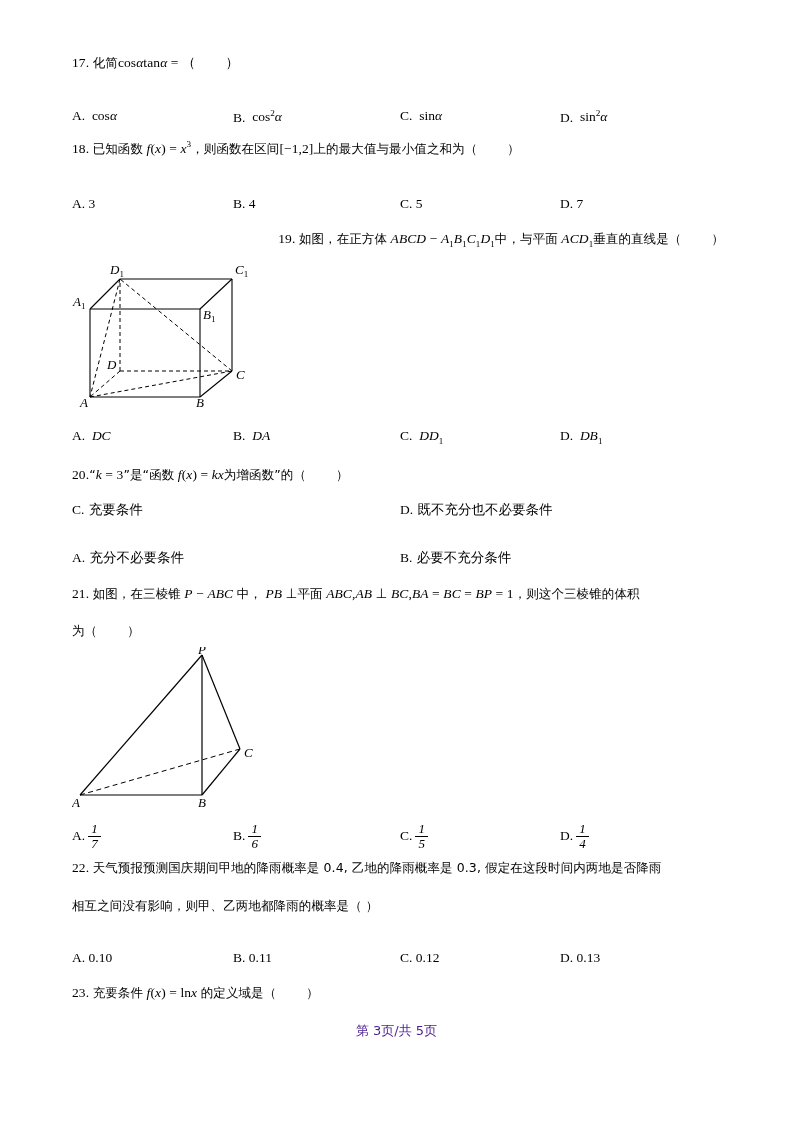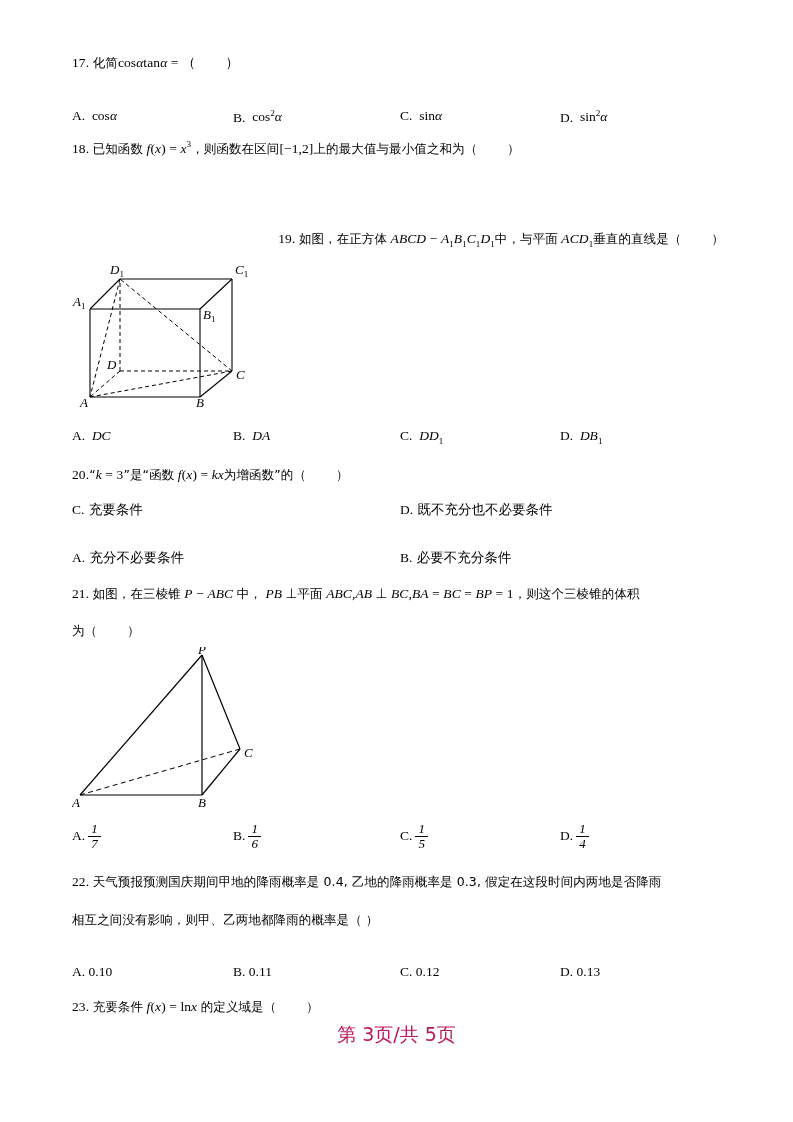--- a/index.html
+++ b/index.html
@@ -131,22 +131,22 @@
   }
 
   
   .footer {
     position: absolute;
     left: 0;
     top: 1022px;
     width: 793px;
     text-align: center;
     font-family: "DejaVu Sans", "Liberation Sans", sans-serif;
-    font-size: 19px;
-    color: #be185d;
+    font-size: 13px;
+    color: #4c1d95;
   }
 </style>
 </head>
 <body>
 
 <div class="page">
 <div class="content">
 
   <div class="q" style="height:50px;">
     <span class="qline">
@@ -160,20 +160,26 @@
       <span class="opt c3"><span class="lab">D.</span>&nbsp; <span class="mo">sin<sup class="sm">2</sup><span class="mi">α</span></span></span>
     </div>
   </div>
 
   <div class="q" style="height:52px; margin-top:34px;">
     <span class="qline">
       <span class="qnum">18.</span>
       <span class="cn">已知函数</span>
       <span class="mi">f</span><span class="mo">(</span><span class="mi">x</span><span class="mo">)</span><span class="mo"> = </span><span class="mi">x</span><sup class="sm">3</sup><span class="cn">，则函数在区间</span><span class="mo">[−1,2]</span><span class="cn">上的最大值与最小值之和为（<span class="paren-gap"></span>）</span>
     </span>
+    <div class="opts" style="margin-top:30px;">
+      <span class="opt c0"><span class="lab">A.</span> <span>3</span></span>
+      <span class="opt c1"><span class="lab">B.</span> <span>4</span></span>
+      <span class="opt c2"><span class="lab">C.</span> <span>5</span></span>
+      <span class="opt c3"><span class="lab">D.</span> <span>7</span></span>
+    </div>
   </div>
 
   <div class="q" style="margin-top:40px;text-align:right;">
     <span class="qline">
       <span class="qnum">19.</span>
       <span class="cn">如图，在正方体</span>
       <span class="mi">ABCD</span><span class="mo"> − </span><span class="mi">A</span><sub class="sm">1</sub><span class="mi">B</span><sub class="sm">1</sub><span class="mi">C</span><sub class="sm">1</sub><span class="mi">D</span><sub class="sm">1</sub><span class="cn">中，与平面</span> <span class="mi">ACD</span><sub class="sm">1</sub><span class="cn">垂直的直线是（<span class="paren-gap"></span>）</span>
     </span>
 
     <div class="figwrap" style="margin-top:8px; height:150px;">
@@ -265,21 +271,21 @@
     </div>
 
     <div class="opts" style="margin-top:4px; height:34px;">
       <span class="opt c0"><span class="lab">A.</span><span class="frac"><span class="num">1</span><span class="den">7</span></span></span>
       <span class="opt c1"><span class="lab">B.</span><span class="frac"><span class="num">1</span><span class="den">6</span></span></span>
       <span class="opt c2"><span class="lab">C.</span><span class="frac"><span class="num">1</span><span class="den">5</span></span></span>
       <span class="opt c3"><span class="lab">D.</span><span class="frac"><span class="num">1</span><span class="den">4</span></span></span>
     </div>
   </div>
 
-  <div class="q" style="margin-top:30px;">
+  <div class="q" style="margin-top:16px;">
     <span class="qline">
       <span class="qnum">22.</span>
       <span class="cn">天气预报预测国庆期间甲地的降雨概率是 0.4, 乙地的降雨概率是 0.3, 假定在这段时间内两地是否降雨</span>
     </span>
     <span class="qline cn" style="margin-top:25px;">相互之间没有影响，则甲、乙两地都降雨的概率是（      ）</span>
     <div class="opts" style="margin-top:27px;">
       <span class="opt c0"><span class="lab">A.</span> <span>0.10</span></span>
       <span class="opt c1"><span class="lab">B.</span> <span>0.11</span></span>
       <span class="opt c2"><span class="lab">C.</span> <span>0.12</span></span>
       <span class="opt c3"><span class="lab">D.</span> <span>0.13</span></span>

